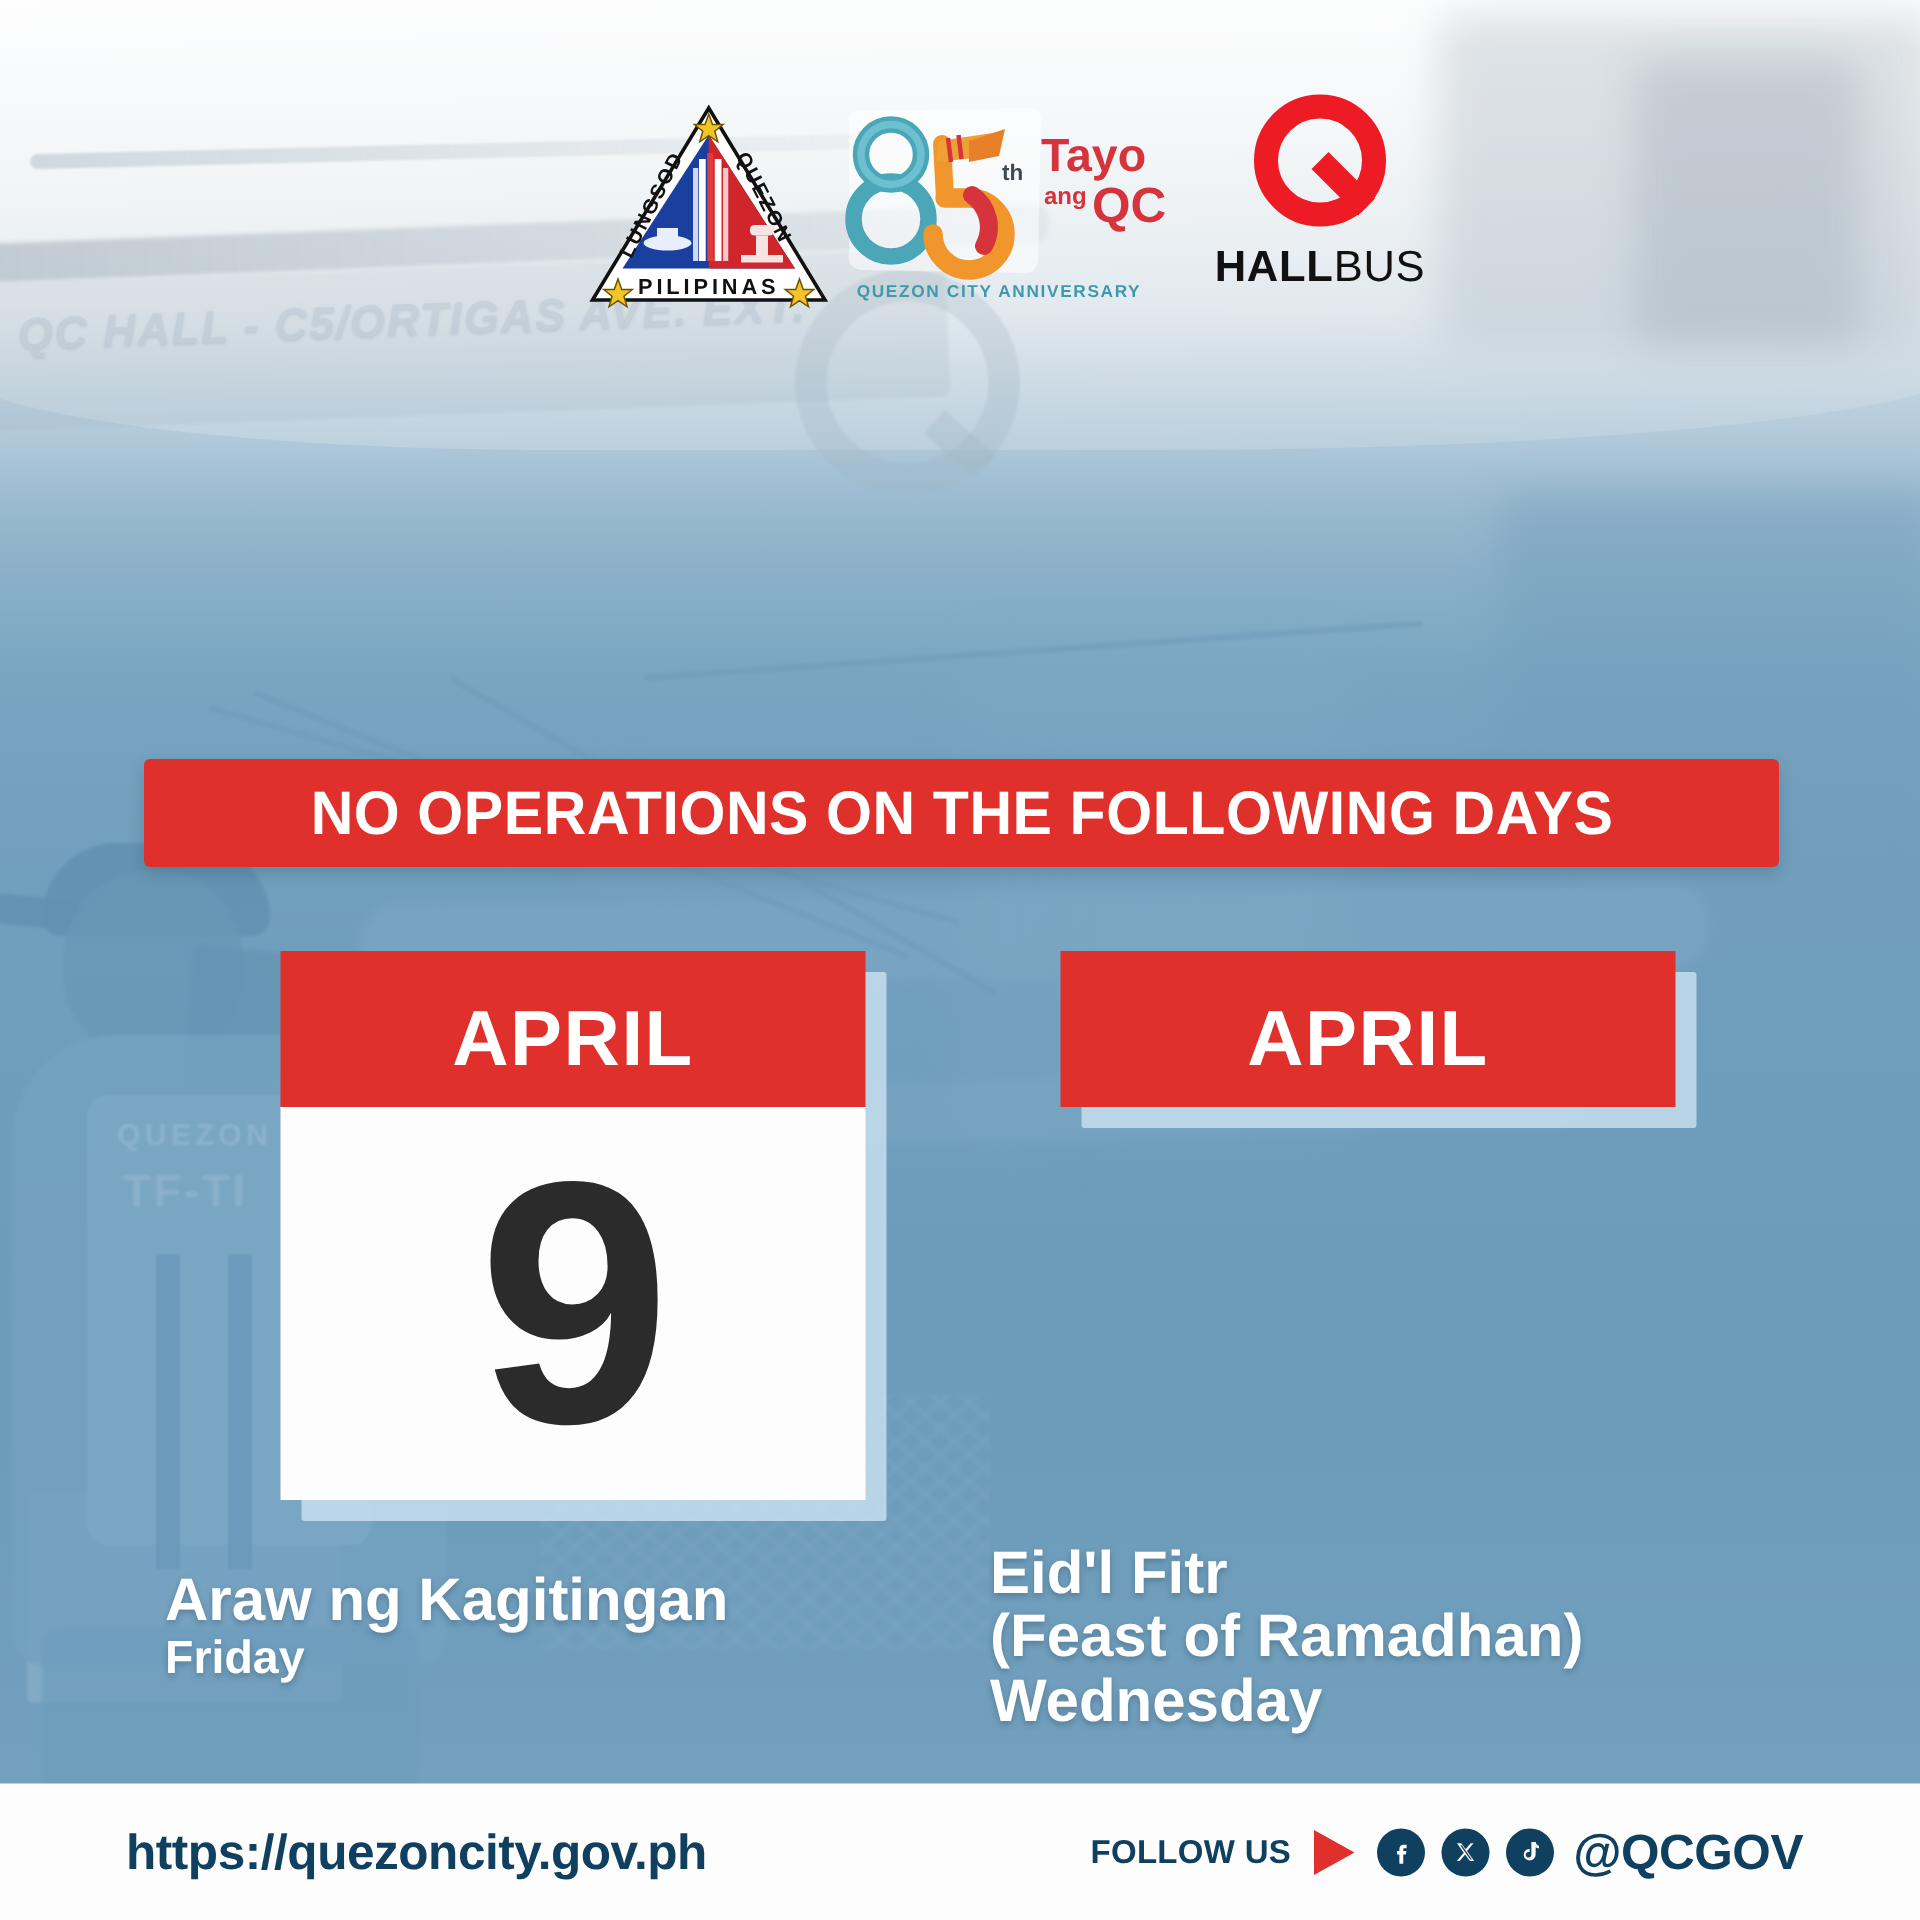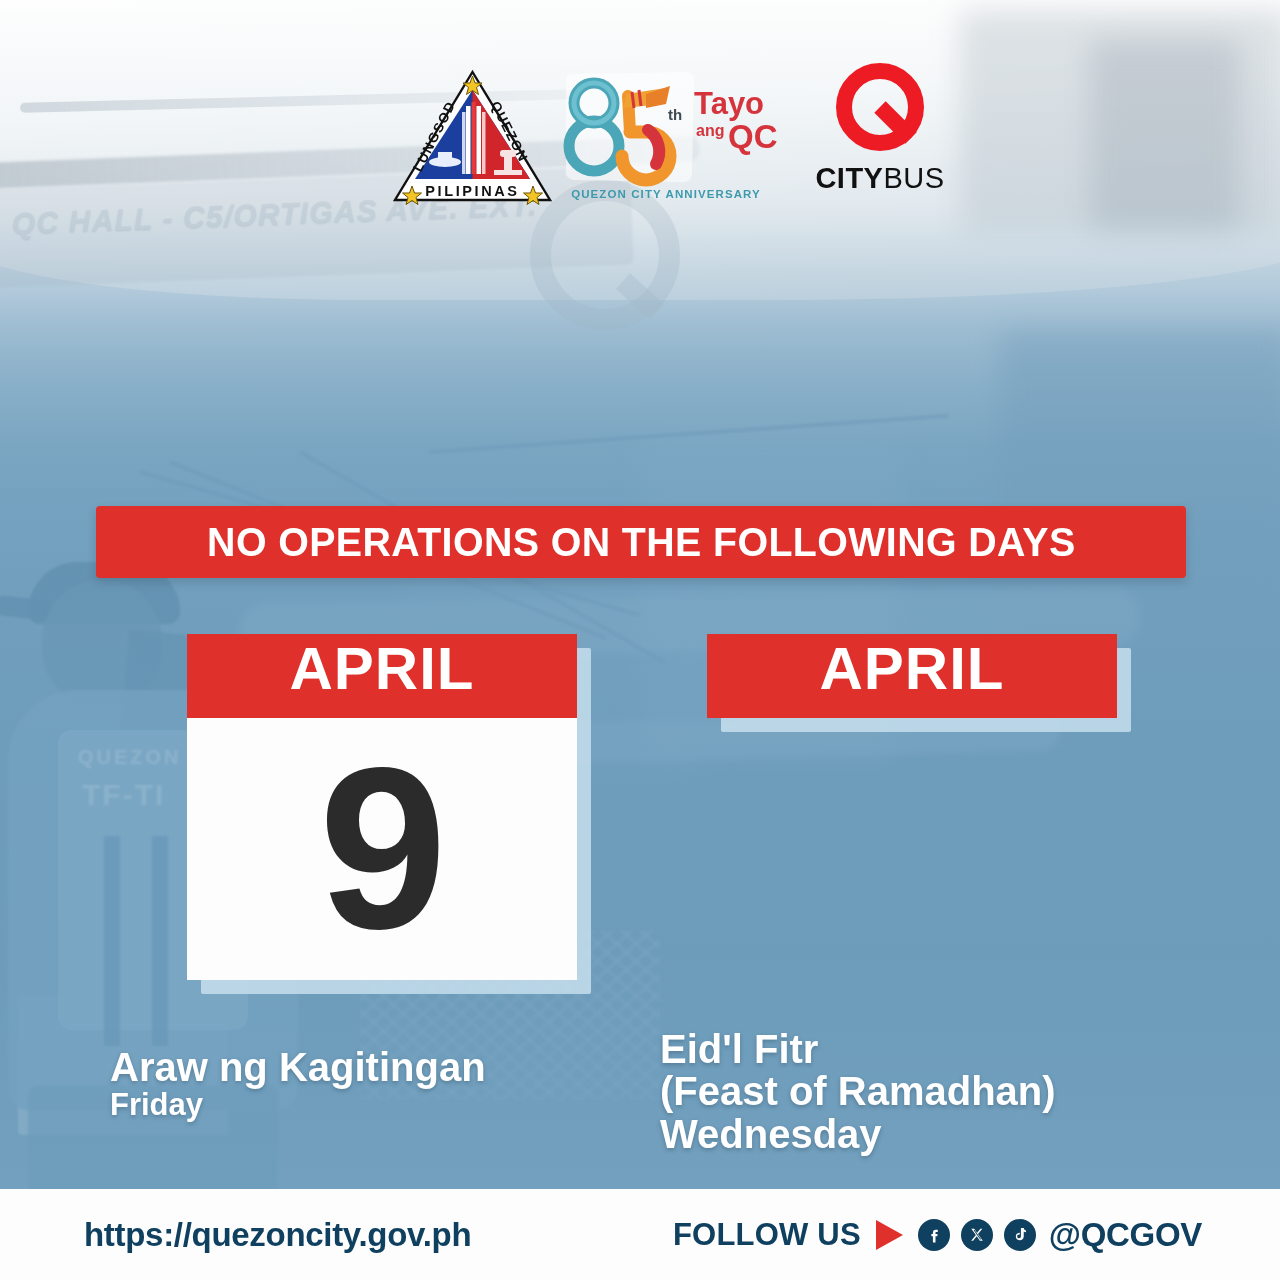--- a/index.html
+++ b/index.html
@@ -168,22 +168,22 @@
   
   .cards{ position:absolute; left:0; top:634px; width:1280px; height:400px; }
   .card{ position:absolute; top:0; }
   .card .shadowbox{
     position:absolute; left:14px; top:14px; width:100%; height:100%;
     background:rgba(203,226,240,.80); border-radius:2px;
   }
   .card .inner{ position:relative; }
   .card .hdr{
     background:#df302c; color:#fff; text-align:center;
-    font-weight:800; font-size:60px; letter-spacing:1px; line-height:1;
-    padding:5px 0 19px;
+    font-weight:800; font-size:52px; letter-spacing:1px; line-height:1;
+    padding:33px 0 19px;
   }
   .card .body{
     background:#fdfdfd; display:flex; align-items:center; justify-content:center;
   }
   .card .daynum{
     font-weight:800; color:#2b2b2b; line-height:.88;
     font-size:230px; letter-spacing:-2px;
   }
   #card-left{ left:187px; width:390px; }
   #card-left .body{ height:262px; }
@@ -208,21 +208,21 @@
     background:#fdfdfd; display:flex; align-items:center;
   }
   .f-url{
     position:absolute; left:84px; top:50%; transform:translateY(-50%);
     font-weight:800; font-size:33px; color:#10405f; letter-spacing:-.3px;
   }
   .f-right{
     position:absolute; right:78px; top:50%; transform:translateY(-50%);
     display:flex; align-items:center; gap:11px;
   }
-  .f-follow{ font-weight:800; font-size:31px; color:#10405f; letter-spacing:.2px; }
+  .f-follow{ font-weight:800; font-size:22px; color:#10405f; letter-spacing:.2px; }
   .f-play{ width:0;height:0;border-left:27px solid #df302c;border-top:15px solid transparent;border-bottom:15px solid transparent; margin:0 4px; }
   .soc{ width:32px;height:32px;border-radius:50%;background:#10405f;display:flex;align-items:center;justify-content:center; }
   .soc svg{ width:20px;height:20px;display:block; fill:#fdfdfd; }
   .f-handle{ font-weight:800; font-size:33px; color:#10405f; margin-left:2px; letter-spacing:-.3px;}
 </style>
 </head>
 <body>
 
 <div id="poster">
 
@@ -330,21 +330,21 @@
 
     <div class="citybus">
       <div class="cb-q">
         <svg viewBox="0 0 94 94">
           <circle cx="47" cy="47" r="36" fill="none" stroke="#ed1b24" stroke-width="16"></circle>
           <path d="M47,47 L78,78" stroke="#ed1b24" stroke-width="16" stroke-linecap="butt"></path>
           <path d="M42,42 L76,76" stroke="#ffffff" stroke-width="6" opacity="0"></path>
         </svg>
       </div>
       <div class="cb-word">
-        <b>CITY</b><span>BUS</span>
+        <b>HALL</b><span>BUS</span>
       </div>
     </div>
   </div>
 
 
   <div class="banner">
     <span>NO OPERATIONS ON THE FOLLOWING DAYS</span>
   </div>
 
   <div class="cards">

